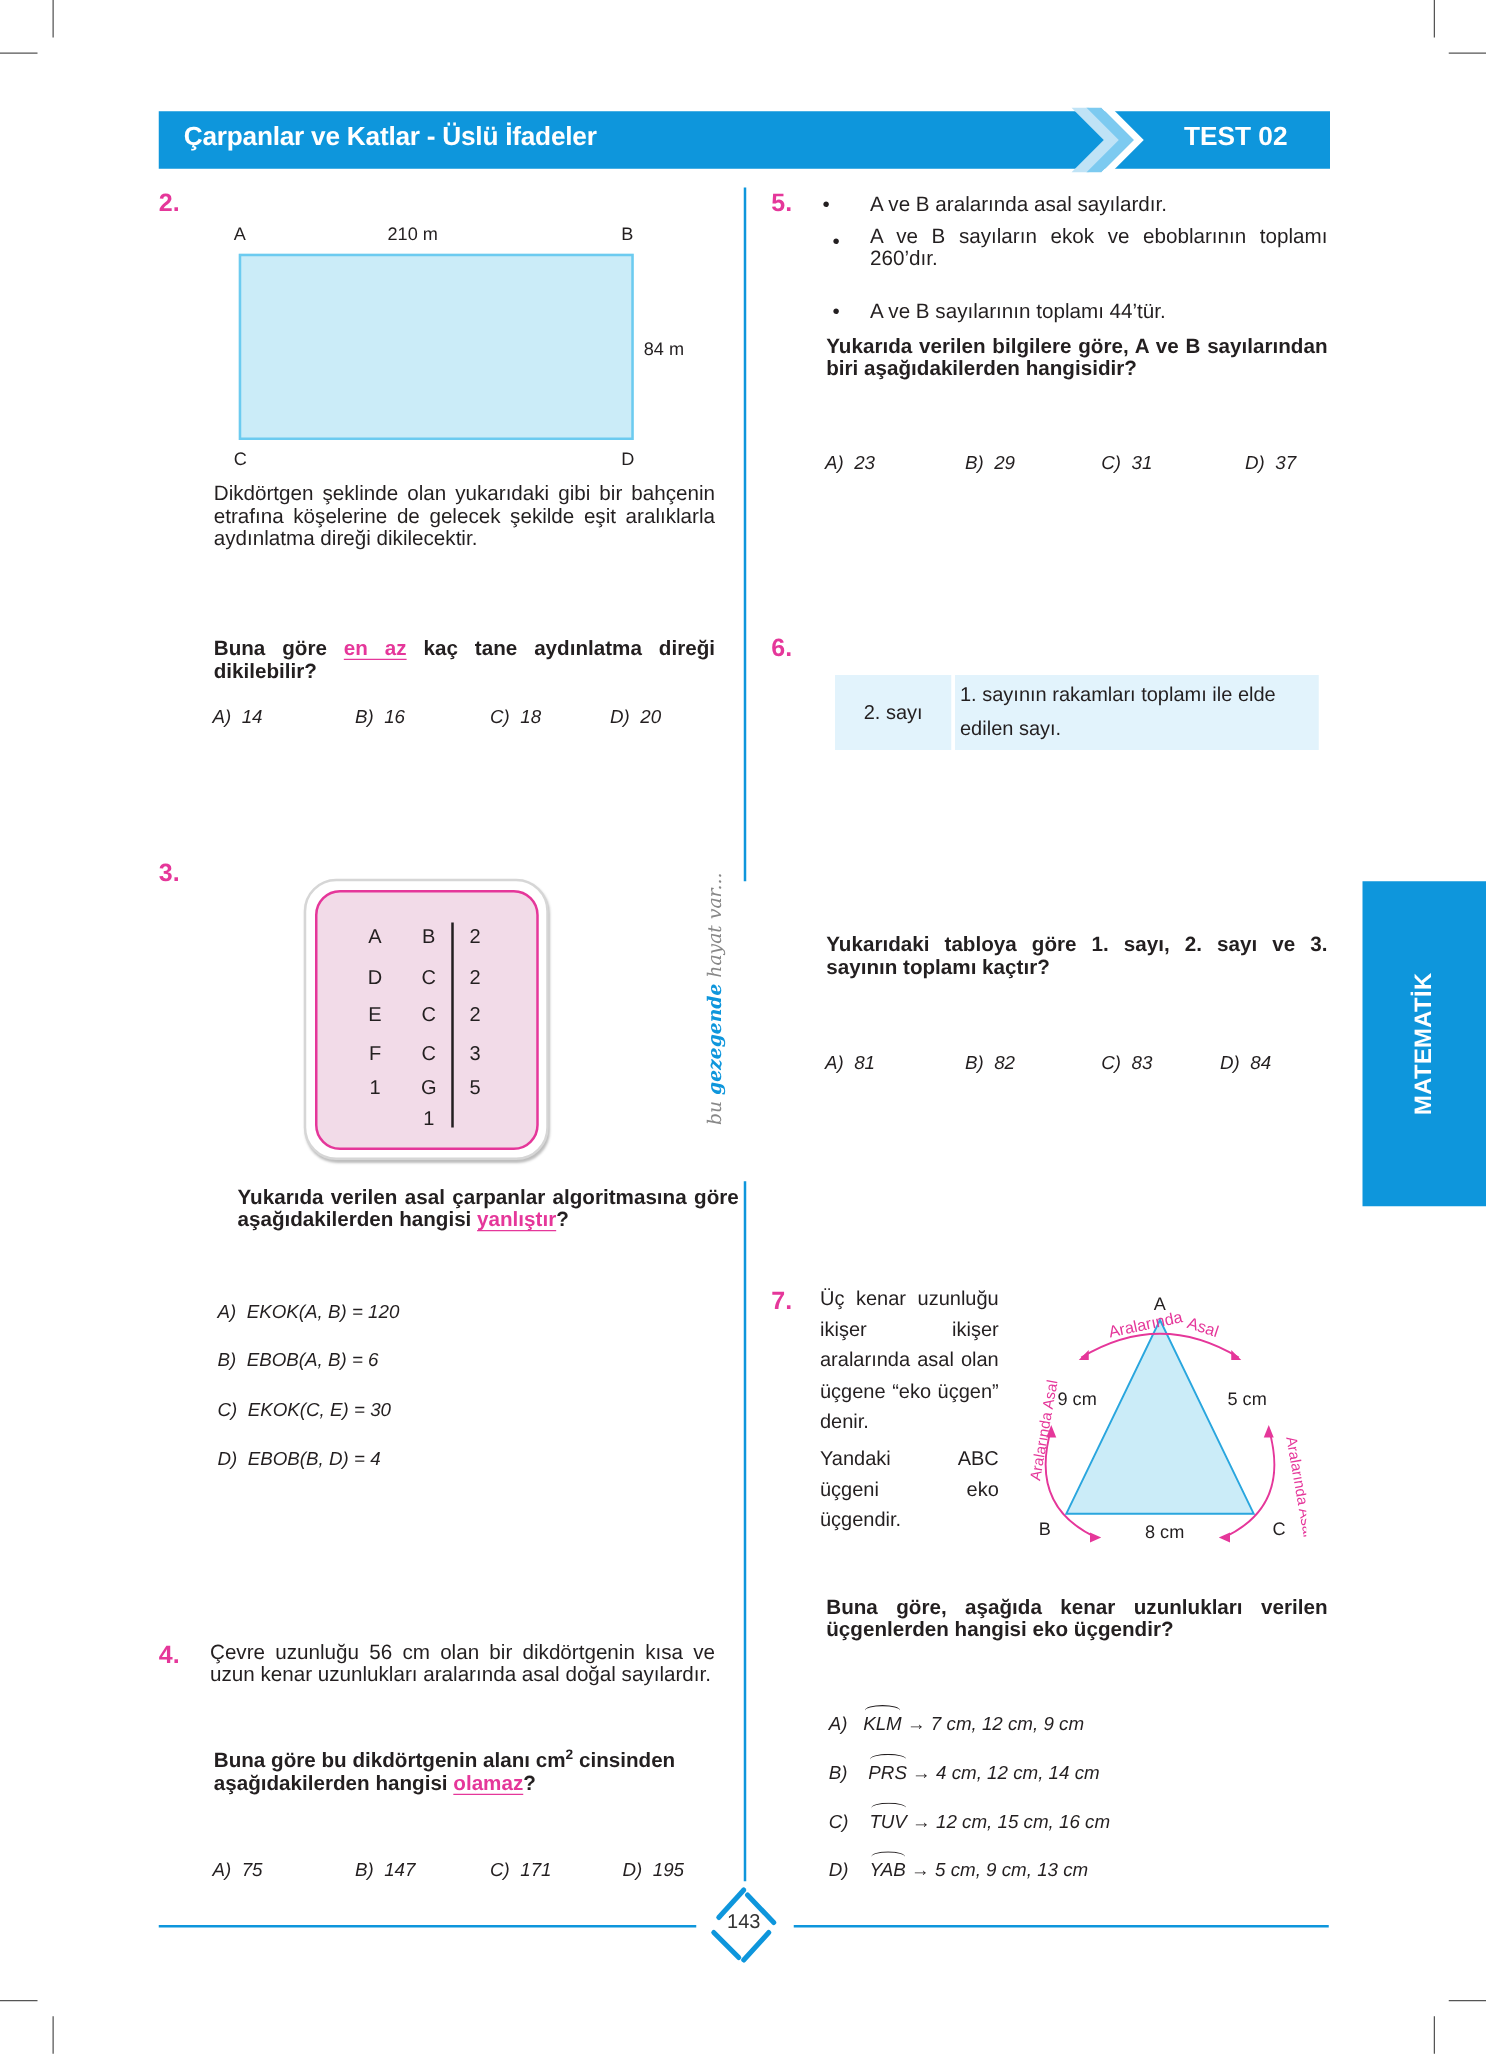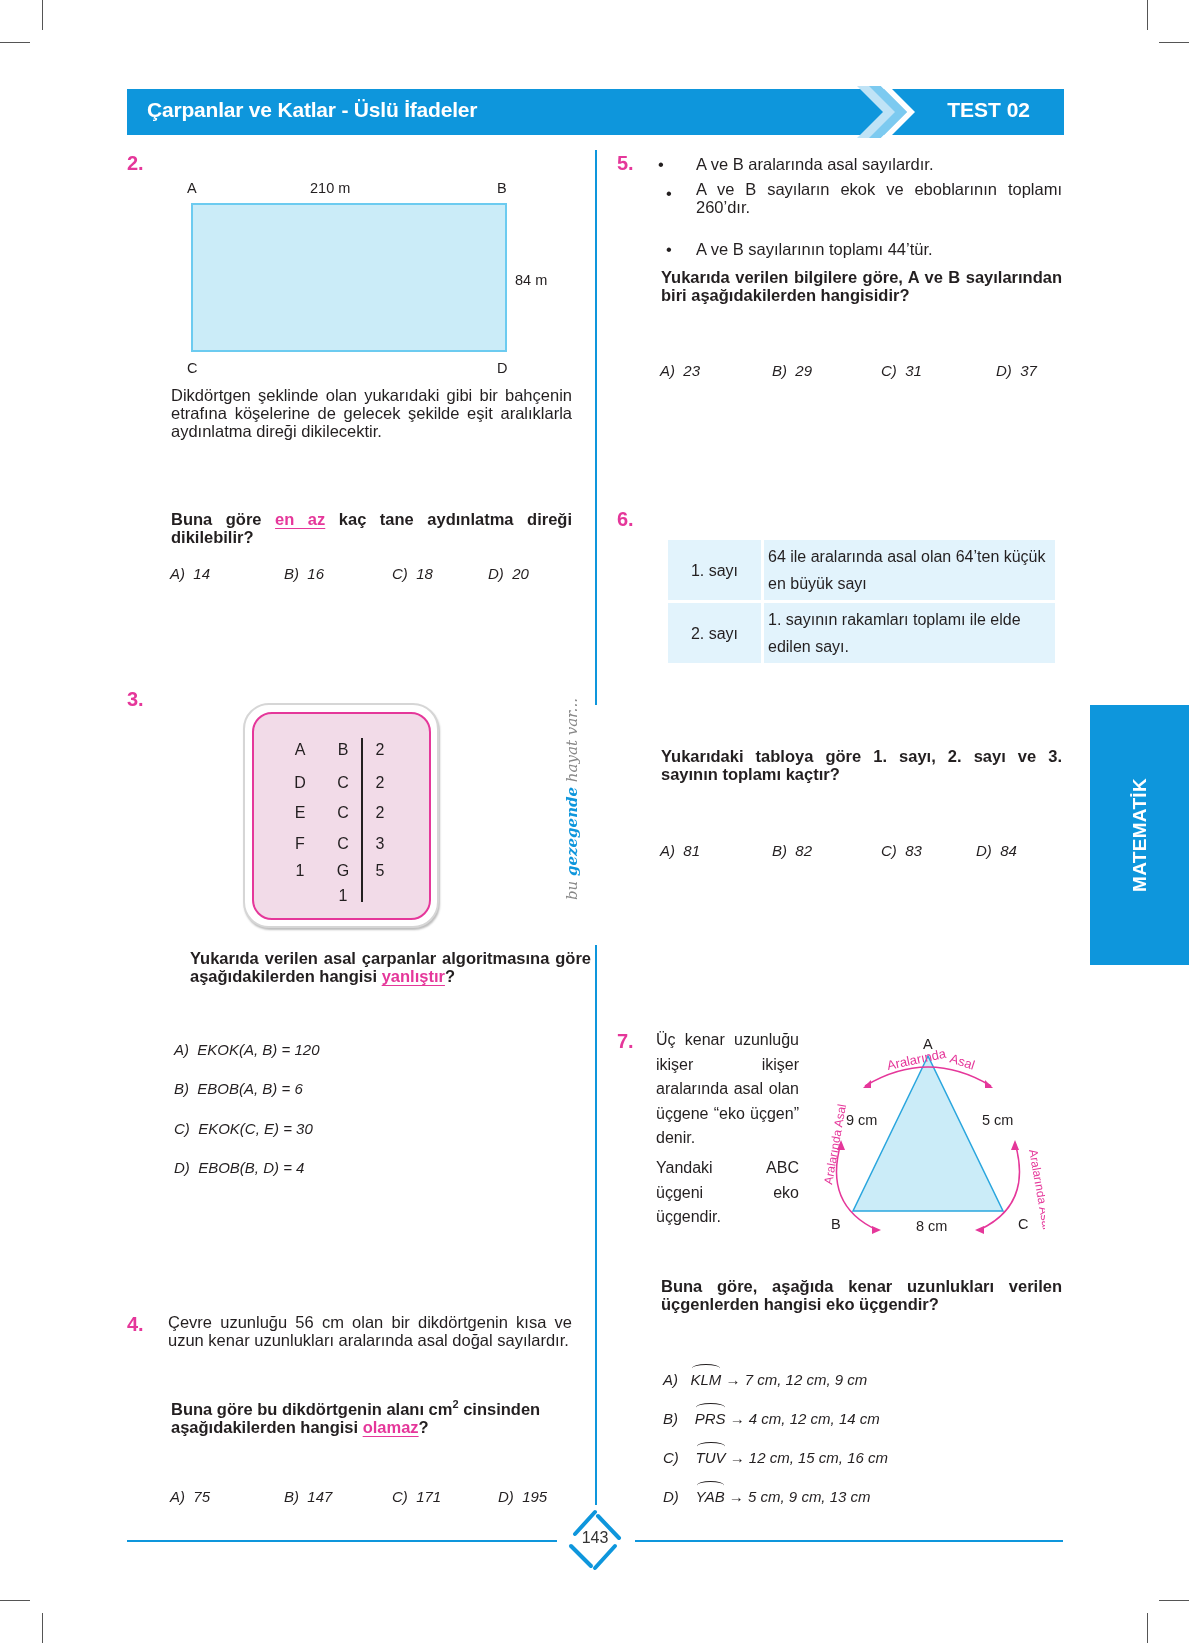--- a/index.html
+++ b/index.html
@@ -140,24 +140,20 @@
 <div class="bullet" style="left:696px;top:240px;">A ve B sayılarının toplamı 44’tür.</div>
 <div class="para bold" style="left:661px;top:268px;width:401px;">Yukarıda verilen bilgilere göre, A ve B sayılarından biri aşağıdakilerden hangisidir?</div>
 <div class="opt" style="left:660px;top:362px;"><span>A)</span>&nbsp; <span>23</span></div>
 <div class="opt" style="left:772px;top:362px;"><span>B)</span>&nbsp; <span>29</span></div>
 <div class="opt" style="left:881px;top:362px;"><span>C)</span>&nbsp; <span>31</span></div>
 <div class="opt" style="left:976px;top:362px;margin-left:20px;"><span>D)</span>&nbsp; <span>37</span></div>
 
 <div class="qnum" style="left:617px;top:508px;">6.</div>
 <table class="t6">
   <tbody>
-      <tr>
-        <td class="k">1. sayı</td>
-        <td class="v">64 ile aralarında asal olan 64’ten küçük en büyük sayı</td>
-      </tr>
   <tr>
         <td class="k">2. sayı</td>
         <td class="v">1. sayının rakamları toplamı ile elde edilen sayı.</td>
       </tr>
 </tbody>
   </table>
 <div class="para bold" style="left:661px;top:747px;width:401px;">Yukarıdaki tabloya göre 1. sayı, 2. sayı ve 3. sayının toplamı kaçtır?</div>
 <div class="opt" style="left:660px;top:842px;"><span>A)</span>&nbsp; <span>81</span></div>
 <div class="opt" style="left:772px;top:842px;"><span>B)</span>&nbsp; <span>82</span></div>
 <div class="opt" style="left:881px;top:842px;"><span>C)</span>&nbsp; <span>83</span></div>

